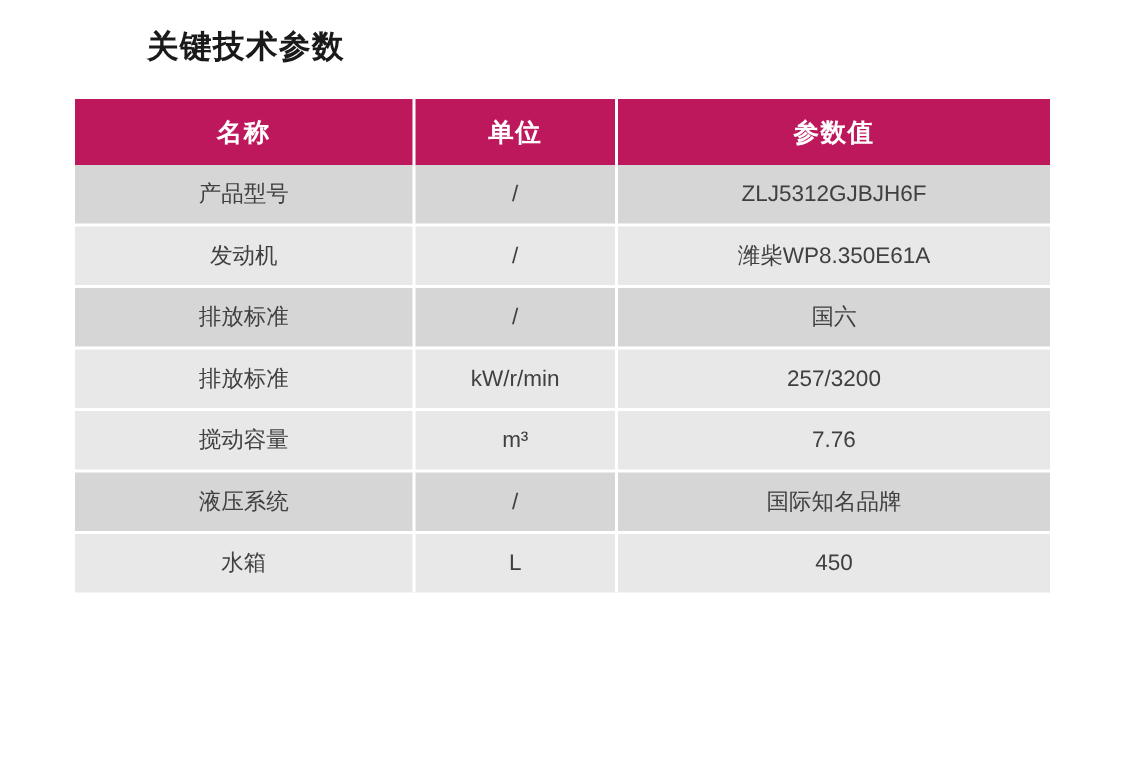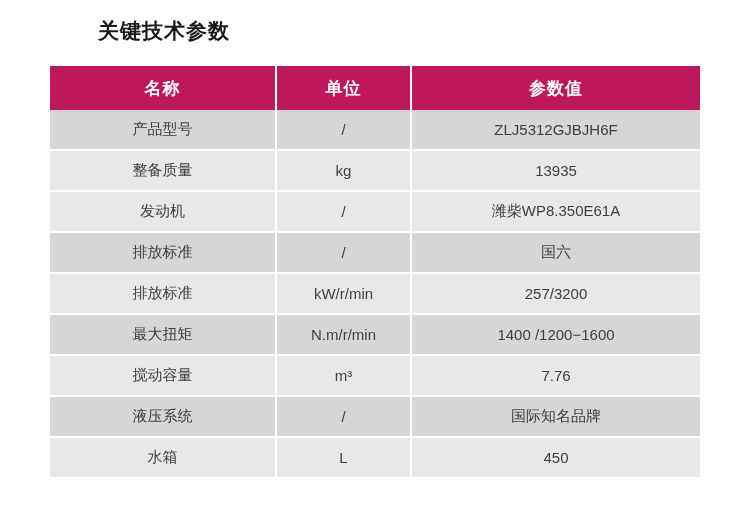--- a/index.html
+++ b/index.html
@@ -98,43 +98,33 @@
         <th>参数值</th>
       </tr>
     </thead>
     <tbody>
       <tr class="odd">
         <td>产品型号</td>
         <td>/</td>
         <td>ZLJ5312GJBJH6F</td>
       </tr>
       <tr class="even">
-        <td>整备质量</td>
-        <td>kg</td>
-        <td>13935</td>
-      </tr>
-      <tr class="even">
         <td>发动机</td>
         <td>/</td>
         <td>潍柴WP8.350E61A</td>
       </tr>
       <tr class="odd">
         <td>排放标准</td>
         <td>/</td>
         <td>国六</td>
       </tr>
       <tr class="even">
         <td>排放标准</td>
         <td>kW/r/min</td>
         <td>257/3200</td>
-      </tr>
-      <tr class="odd">
-        <td>最大扭矩</td>
-        <td>N.m/r/min</td>
-        <td>1400 /1200−1600</td>
       </tr>
       <tr class="even">
         <td>搅动容量</td>
         <td>m³</td>
         <td>7.76</td>
       </tr>
       <tr class="odd">
         <td>液压系统</td>
         <td>/</td>
         <td>国际知名品牌</td>

